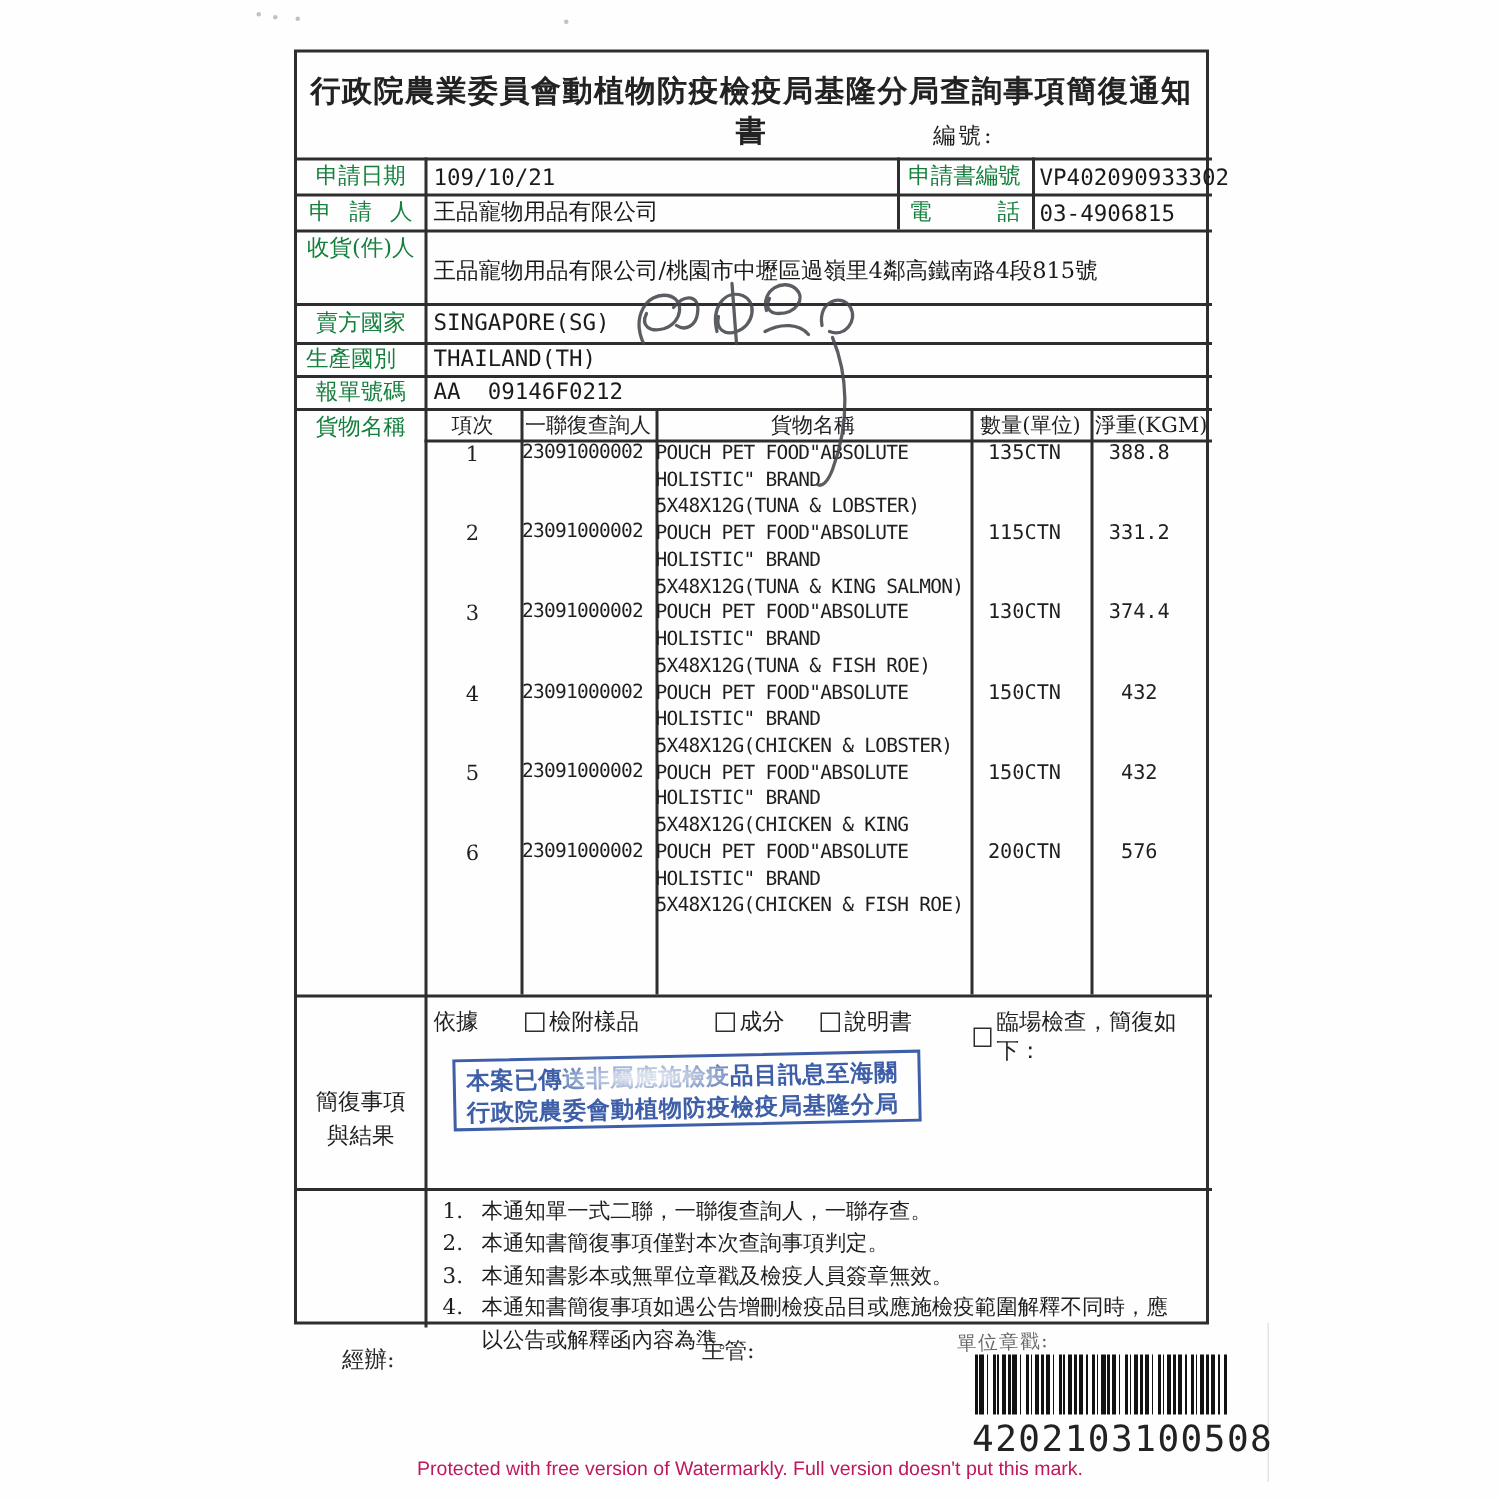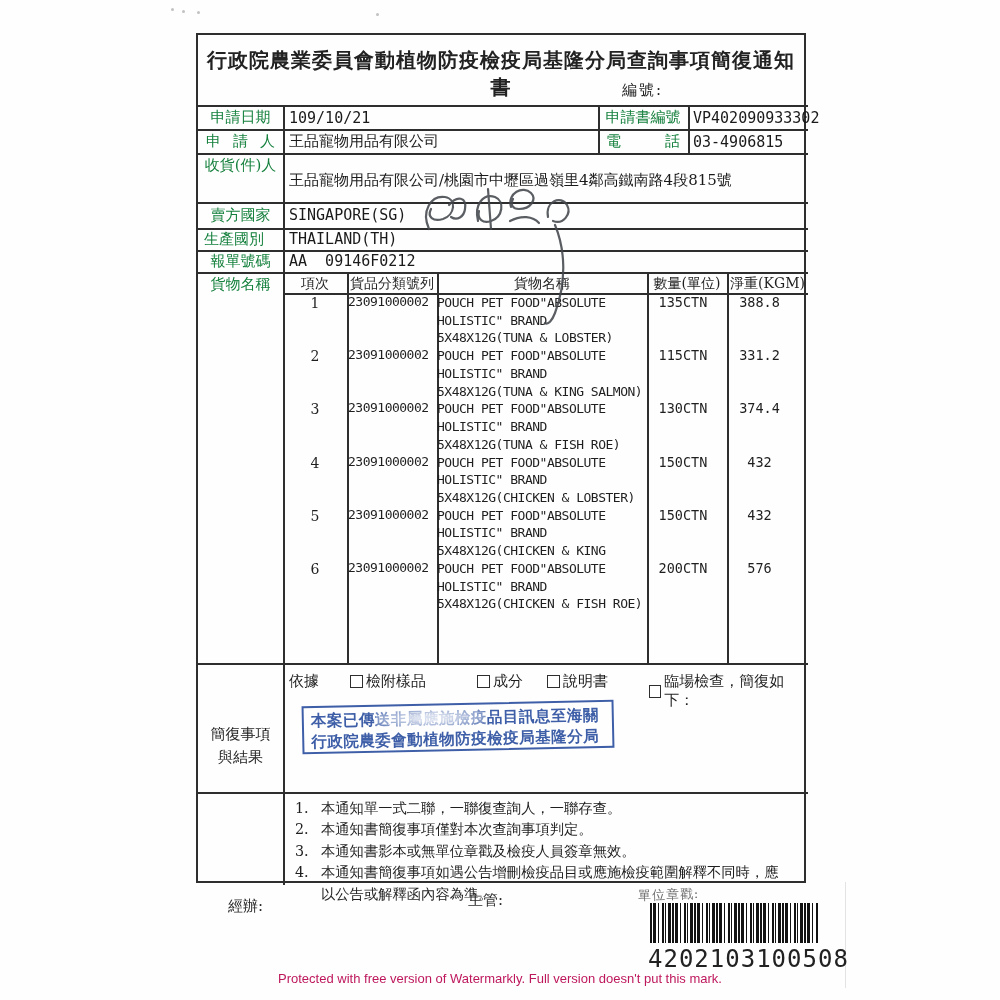--- a/index.html
+++ b/index.html
@@ -116,21 +116,21 @@
     <div class="lbl" style="left:0; top:171px; width:85px;">賣方國家</div>
     <div class="val mono" style="left:91px; top:171px;">SINGAPORE(SG)</div>
     <div class="lbl" style="left:0; top:195px; width:66px;text-align:right;">生產國別</div>
     <div class="val mono" style="left:91px; top:195px;">THAILAND(TH)</div>
     <div class="lbl" style="left:0; top:217px; width:85px;">報單號碼</div>
     <div class="val mono" style="left:91px; top:217px;">AA  09146F0212</div>
 
     <div class="lbl" style="left:0; top:240px; width:85px;">貨物名稱</div>
     <div class="goods-header">
       <span style="left:85px; top:240px; width:64px;">項次</span>
-      <span style="left:149px; top:240px; width:90px;">貨品分類號列</span>
+      <span style="left:149px; top:240px; width:90px;">一聯復查詢人</span>
       <span style="left:239px; top:240px; width:210px;">貨物名稱</span>
       <span style="left:449px; top:240px; width:80px;">數量(單位)</span>
       <span style="left:529px; top:240px; width:81px;">淨重(KGM)</span>
     </div>
 
     <div class="goods-items">
 
         <div class="g-row">
           <div class="g-no">1</div>
           <div class="g-code mono">23091000002</div>

